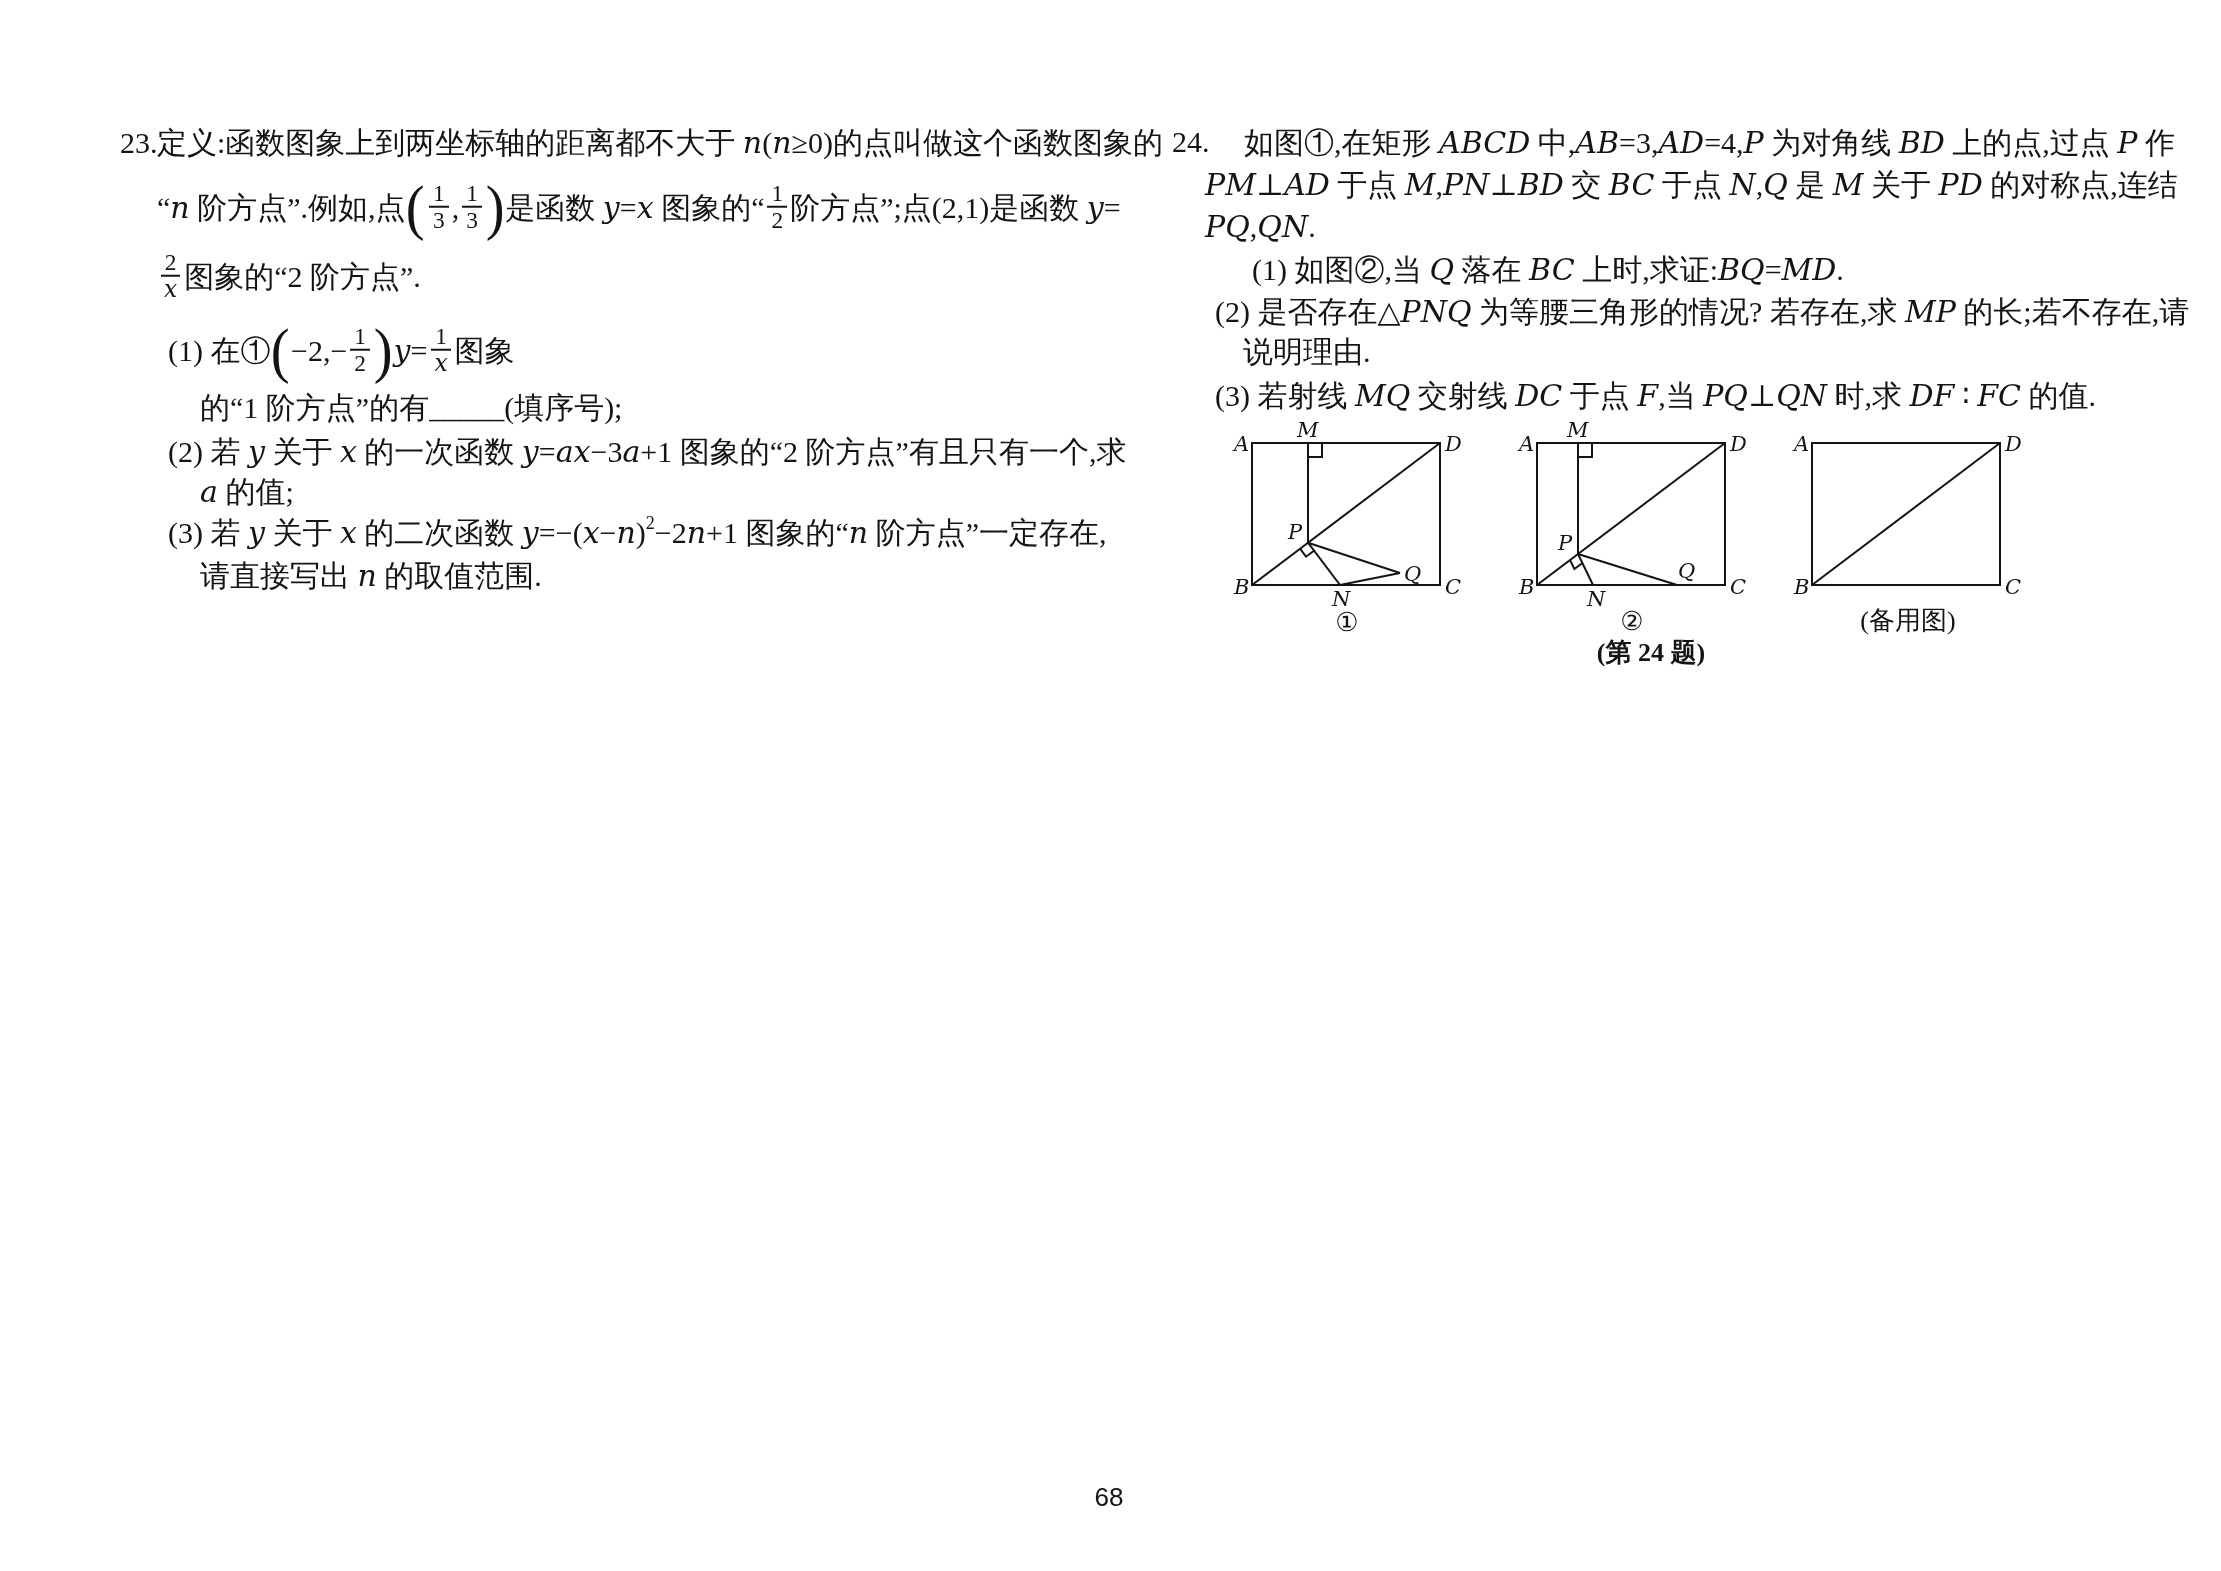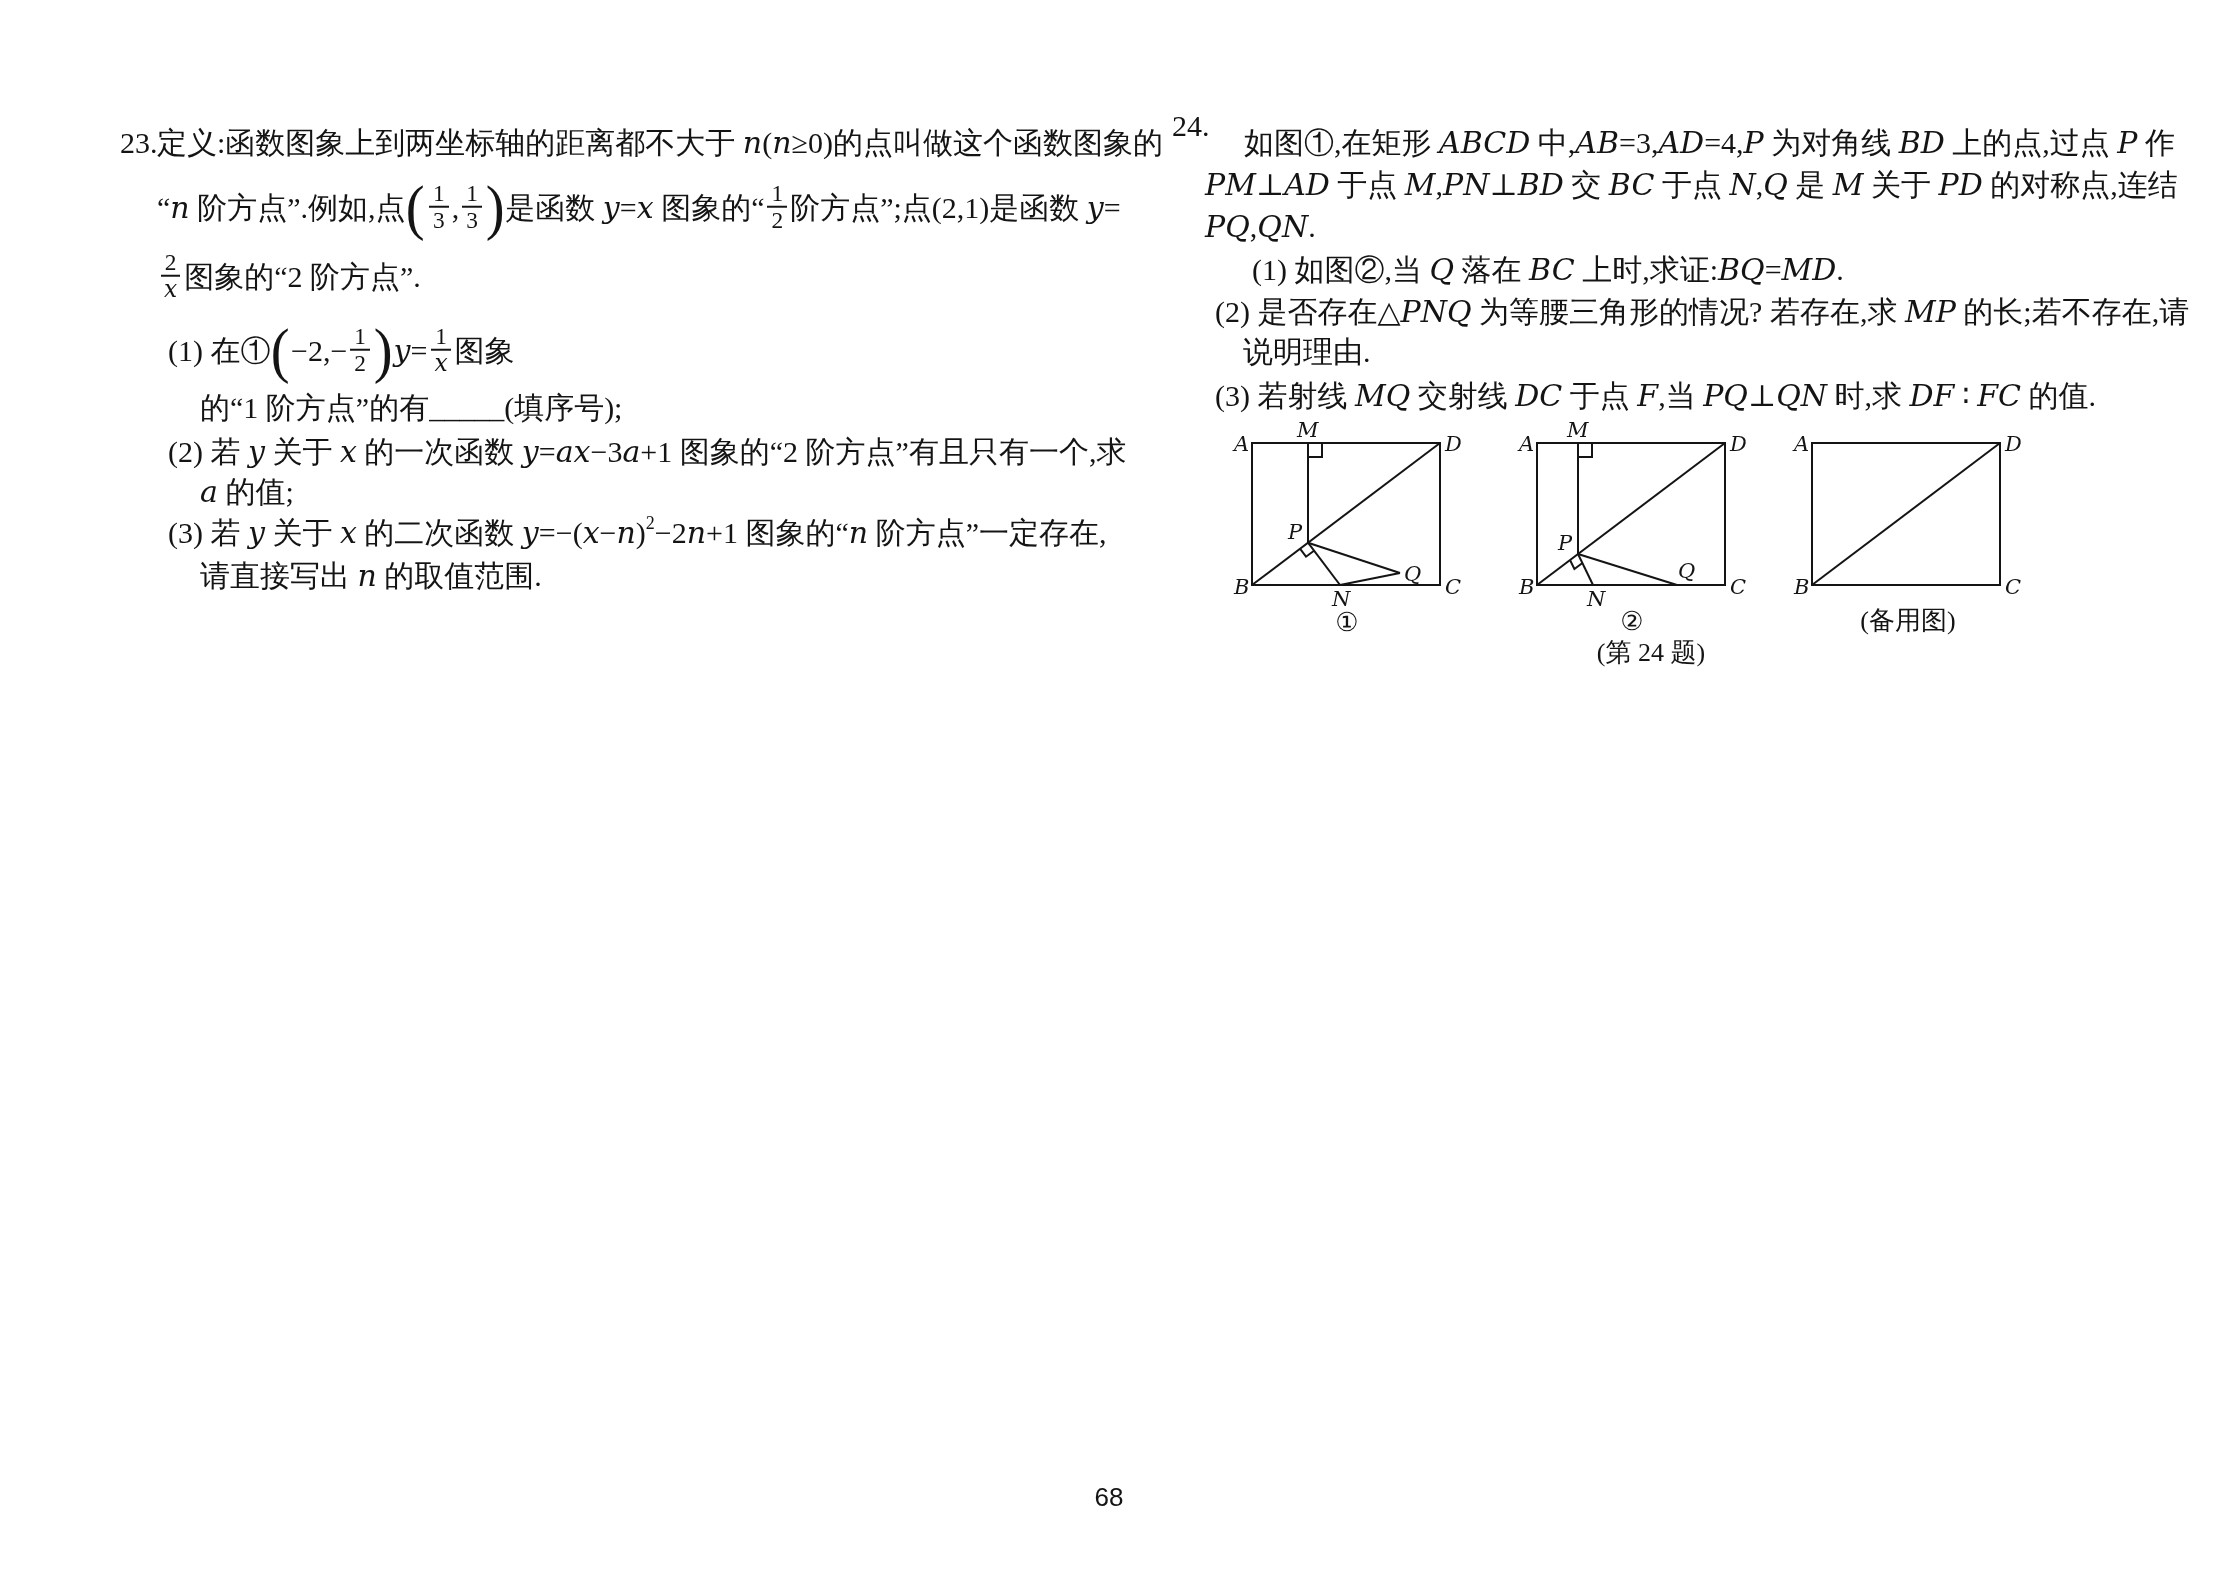--- a/index.html
+++ b/index.html
@@ -14,42 +14,42 @@
     font-size:30px;line-height:1.25;
   }
   .mi{font-family:"DejaVu Serif",serif;font-style:italic;}
   .frac{display:inline-flex;flex-direction:column;align-items:center;
         font-size:0.78em;line-height:1.08;margin:0 3px;}
   .fn{padding:0 4px;border-bottom:2px solid #141414;}
   .fd{padding:0 4px;}
   .sup{font-size:0.6em;align-self:flex-start;transform:translateY(-2px);}
   .bp{font-size:205%;font-weight:300;line-height:0.85;transform:scaleX(.92);}
   .cap{position:absolute;transform:translate(-50%,-50%);font-size:26px;white-space:pre;}
-  .cap.bold{font-weight:normal;}
+  .cap.bold{font-weight:bold;}
   .pageno{position:absolute;transform:translate(-50%,-50%);
           font-family:"Liberation Sans","DejaVu Sans",sans-serif;font-size:26px;}
   svg{position:absolute;overflow:visible;}
   svg .geo{stroke:#141414;stroke-width:2;fill:none;stroke-linejoin:miter;}
   svg text{font-family:"DejaVu Serif",serif;font-style:italic;font-size:21px;fill:#141414;}
 </style>
 </head>
 <body>
 
 <div class="line" style="left:120px;top:143px">23.</div>
 <div class="line" style="left:157px;top:143px"><span>定义:函数图象上到两坐标轴的距离都不大于 </span><span class="mi">n</span><span>(</span><span class="mi">n</span><span>≥0)的点叫做这个函数图象的</span></div>
 <div class="line" style="left:157px;top:207px"><span>“</span><span class="mi">n</span><span> 阶方点”.例如,点</span><span class="bp">(</span><span class="frac"><span class="fn">1</span><span class="fd">3</span></span><span>,</span><span class="frac"><span class="fn">1</span><span class="fd">3</span></span><span class="bp">)</span><span>是函数 </span><span class="mi">y</span><span>=</span><span class="mi">x</span><span> 图象的“</span><span class="frac"><span class="fn">1</span><span class="fd">2</span></span><span>阶方点”;点(2,1)是函数 </span><span class="mi">y</span><span>=</span></div>
 <div class="line" style="left:157px;top:276px"><span class="frac"><span class="fn">2</span><span class="fd mi">x</span></span><span>图象的“2 阶方点”.</span></div>
 <div class="line" style="left:168px;top:350px"><span>(1) 在①</span><span class="bp">(</span><span>−2,−</span><span class="frac"><span class="fn">1</span><span class="fd">2</span></span><span class="bp">)</span><span class="mi">y</span><span>=</span><span class="frac"><span class="fn">1</span><span class="fd mi">x</span></span><span>图象</span></div>
 <div class="line" style="left:200px;top:408px"><span>的“1 阶方点”的有</span><span>_____</span><span>(填序号);</span></div>
 <div class="line" style="left:168px;top:452px"><span>(2) 若 </span><span class="mi">y</span><span> 关于 </span><span class="mi">x</span><span> 的一次函数 </span><span class="mi">y</span><span>=</span><span class="mi">ax</span><span>−3</span><span class="mi">a</span><span>+1 图象的“2 阶方点”有且只有一个,求</span></div>
 <div class="line" style="left:200px;top:492px"><span class="mi">a</span><span> 的值;</span></div>
 <div class="line" style="left:168px;top:533px"><span>(3) 若 </span><span class="mi">y</span><span> 关于 </span><span class="mi">x</span><span> 的二次函数 </span><span class="mi">y</span><span>=−(</span><span class="mi">x</span><span>−</span><span class="mi">n</span><span>)</span><span class="sup">2</span><span>−2</span><span class="mi">n</span><span>+1 图象的“</span><span class="mi">n</span><span> 阶方点”一定存在,</span></div>
 <div class="line" style="left:200px;top:576px"><span>请直接写出 </span><span class="mi">n</span><span> 的取值范围.</span></div>
 
-<div class="line" style="left:1172px;top:126px">24.</div>
+<div class="line" style="left:1172px;top:142px">24.</div>
 <div class="line" style="left:1244px;top:143px"><span>如图①,在矩形 </span><span class="mi">ABCD</span><span> 中,</span><span class="mi">AB</span><span>=3,</span><span class="mi">AD</span><span>=4,</span><span class="mi">P</span><span> 为对角线 </span><span class="mi">BD</span><span> 上的点,过点 </span><span class="mi">P</span><span> 作</span></div>
 <div class="line" style="left:1205px;top:185px"><span class="mi">PM</span><span>⊥</span><span class="mi">AD</span><span> 于点 </span><span class="mi">M</span><span>,</span><span class="mi">PN</span><span>⊥</span><span class="mi">BD</span><span> 交 </span><span class="mi">BC</span><span> 于点 </span><span class="mi">N</span><span>,</span><span class="mi">Q</span><span> 是 </span><span class="mi">M</span><span> 关于 </span><span class="mi">PD</span><span> 的对称点,连结</span></div>
 <div class="line" style="left:1205px;top:227px"><span class="mi">PQ</span><span>,</span><span class="mi">QN</span><span>.</span></div>
 <div class="line" style="left:1252px;top:270px"><span>(1) 如图②,当 </span><span class="mi">Q</span><span> 落在 </span><span class="mi">BC</span><span> 上时,求证:</span><span class="mi">BQ</span><span>=</span><span class="mi">MD</span><span>.</span></div>
 <div class="line" style="left:1215px;top:312px"><span>(2) 是否存在△</span><span class="mi">PNQ</span><span> 为等腰三角形的情况? 若存在,求 </span><span class="mi">MP</span><span> 的长;若不存在,请</span></div>
 <div class="line" style="left:1243px;top:352px"><span>说明理由.</span></div>
 <div class="line" style="left:1215px;top:396px"><span>(3) 若射线 </span><span class="mi">MQ</span><span> 交射线 </span><span class="mi">DC</span><span> 于点 </span><span class="mi">F</span><span>,当 </span><span class="mi">PQ</span><span>⊥</span><span class="mi">QN</span><span> 时,求 </span><span class="mi">DF</span><span> ∶ </span><span class="mi">FC</span><span> 的值.</span></div>
 
 <svg style="left:1232px;top:420px" width="240" height="200" viewBox="0 0 240 200">
   <rect class="geo" x="20" y="23" width="188" height="142"></rect>

